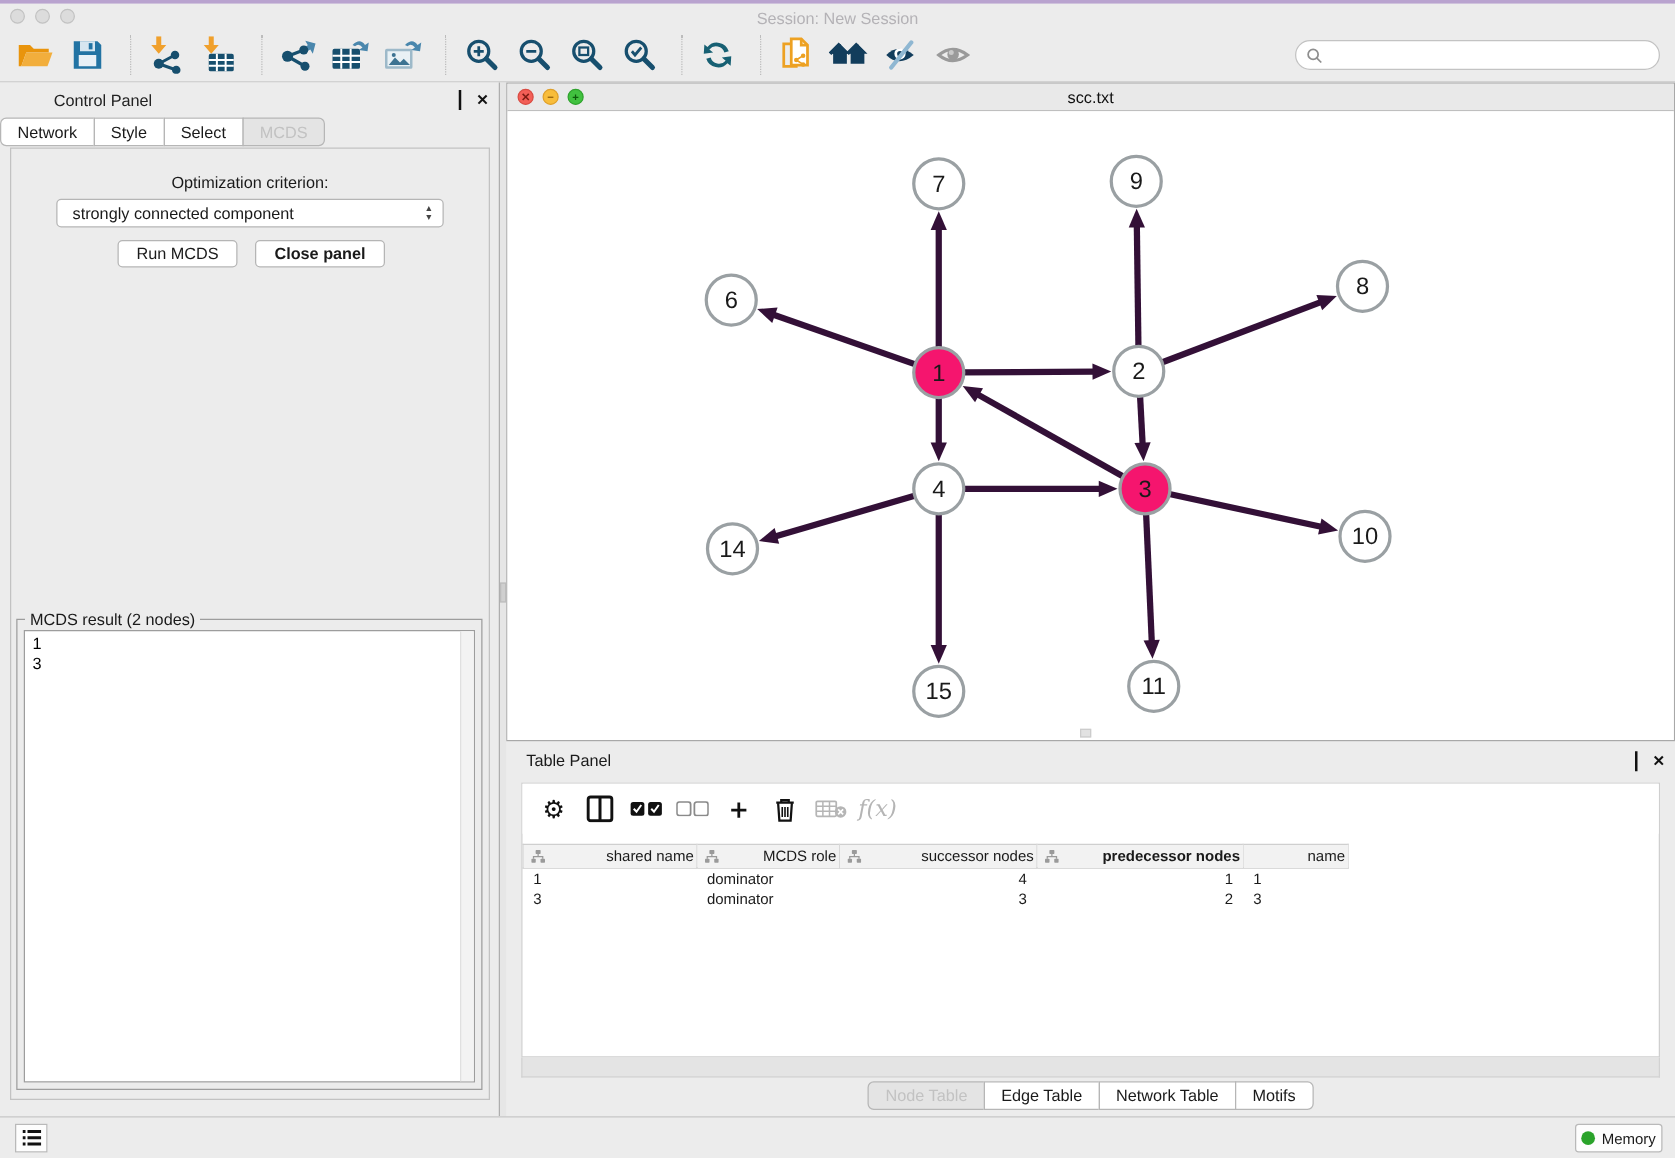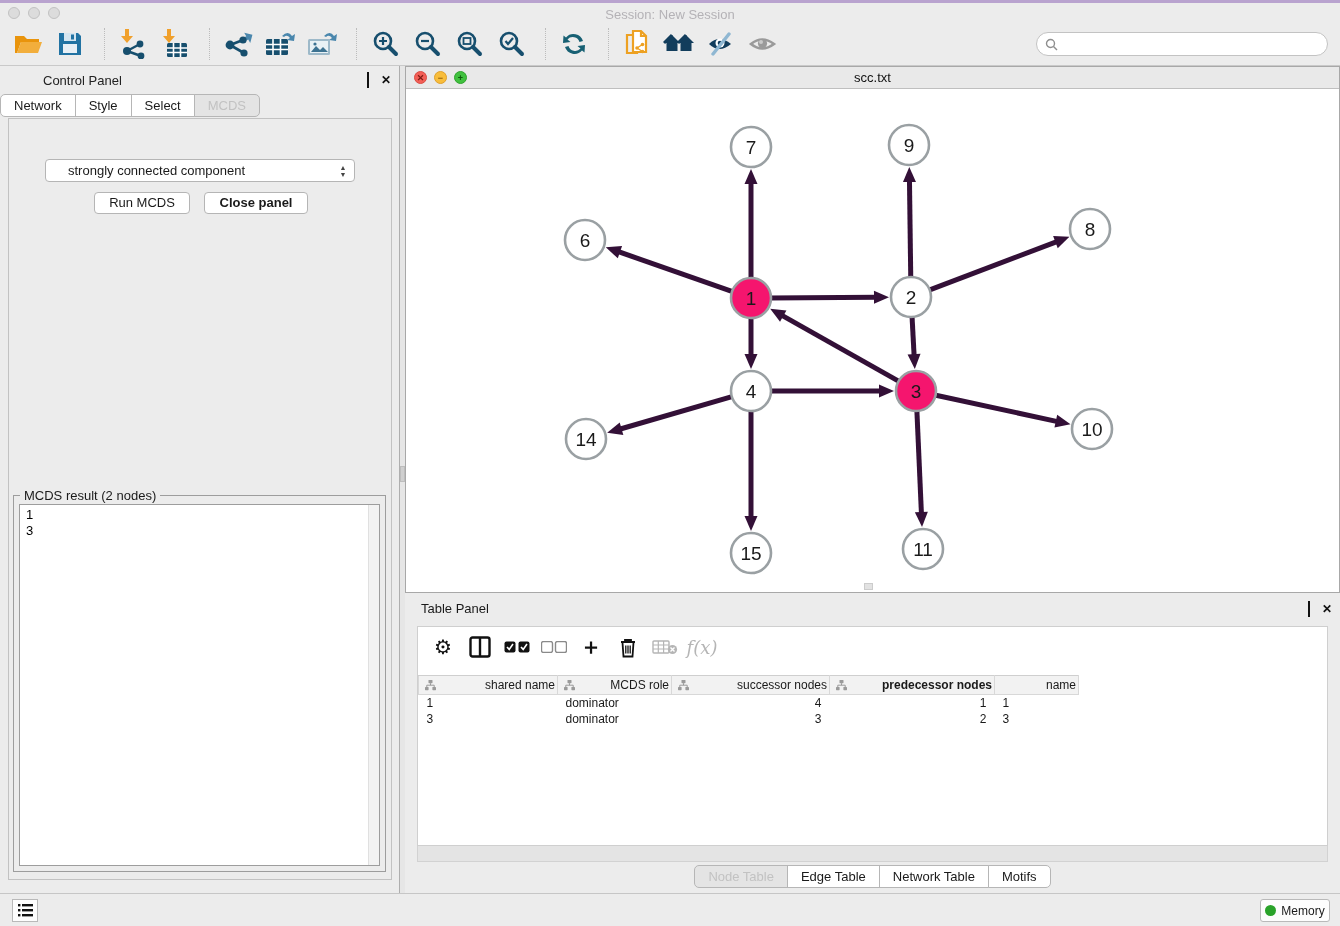--- a/index.html
+++ b/index.html
@@ -25,21 +25,21 @@
   .panel-head .pt { position:absolute; left:32px; top:7px; font-size:13px; color:#222;margin-left:11px; }
   .mini-ic { position:absolute; top:8px; width:12px; height:12px; font-size:12px; line-height:12px; text-align:center; color:#111; }
   .float-box { border:1.5px solid #111; width:10px; height:10px; }
   .seg-bar { display:flex; justify-content:flex-start; }
   .seg { border:1px solid #b6b6b6; background:#fff; padding:3px 13px; font-size:13px; margin-left:-1px; position:relative; cursor:default; }
   .seg.first { border-radius:5px 0 0 5px; margin-left:0; }
   .seg.last { border-radius:0 5px 5px 0; }
   .seg.inactive { background:#e4e4e4; color:#c2c2c2; }
   .cp-content { position:absolute; left:8px; top:52px; width:384px; height:762px; border:1px solid #c2c2c2; }
   .opt-label { position:absolute; left:0; width:100%; top:19px; text-align:center; font-size:13px; }
-  .dropdown { position:absolute; left:36px; top:40px; width:310px; height:23px; background:#fff; border:1px solid #b5b5b5; border-radius:4px; display:flex; align-items:center; padding-left:22px; font-size:13px; }
+  .dropdown { position:absolute; left:36px; top:40px; width:310px; height:23px; background:#fff; border:1px solid #b5b5b5; border-radius:4px; display:flex; align-items:center; padding-left:12px; font-size:13px; }
   .dd-stepper { position:absolute; right:4px; top:2px; width:14px; height:17px; display:flex; flex-direction:column; align-items:center; justify-content:center; color:#444; }
   .dd-stepper span { font-size:7px; line-height:7px; }
   .cp-btn { position:absolute; top:73px; height:22px; background:#fff; border:1px solid #b5b5b5; border-radius:4px; font-size:13px; text-align:center; line-height:20px; }
   .run-btn { left:85px; width:96px; }
   .close-btn { left:195px; width:104px;font-weight:bold; }
   .result-group { position:absolute; left:4px; top:376px; width:373px; height:377px; border:1px solid #9d9d9d; }
   .result-label { position:absolute; left:6px; top:-8px; background:#ececec; padding:0 4px; font-size:13px; }
   .result-text { position:absolute; left:5px; top:8px; right:5px; bottom:5px; border:1px solid #9d9d9d; background:#fff; font-family:"Liberation Sans",sans-serif; font-size:13px; resize:none; outline:none; padding:2px 0 0 6px; line-height:16px; }
   .result-scroll { position:absolute; right:6px; top:9px; bottom:6px; width:11px; background:#f3f3f3; border-left:1px solid #e0e0e0; }
 
@@ -245,20 +245,21 @@
     <span class="mini-ic" style="left:362px;"><span class="float-box"></span></span>
     <span class="mini-ic" style="left:380px; font-weight:bold;">✕</span>
   </div>
   <div class="seg-bar" id="cp-tabs">
       <span class="seg first">Network</span>
       <span class="seg">Style</span>
       <span class="seg">Select</span>
       <span class="seg last inactive">MCDS</span>
     </div>
   <div class="cp-content">
+    <div class="opt-label">Optimization criterion:</div>
     <div class="dropdown">
       <span>strongly connected component</span>
       <span class="dd-stepper">
           <span>▲</span>
           <span>▼</span>
         </span>
     </div>
     <div class="cp-btn run-btn">Run MCDS</div>
     <div class="cp-btn close-btn">Close panel</div>
     <div class="result-group">

